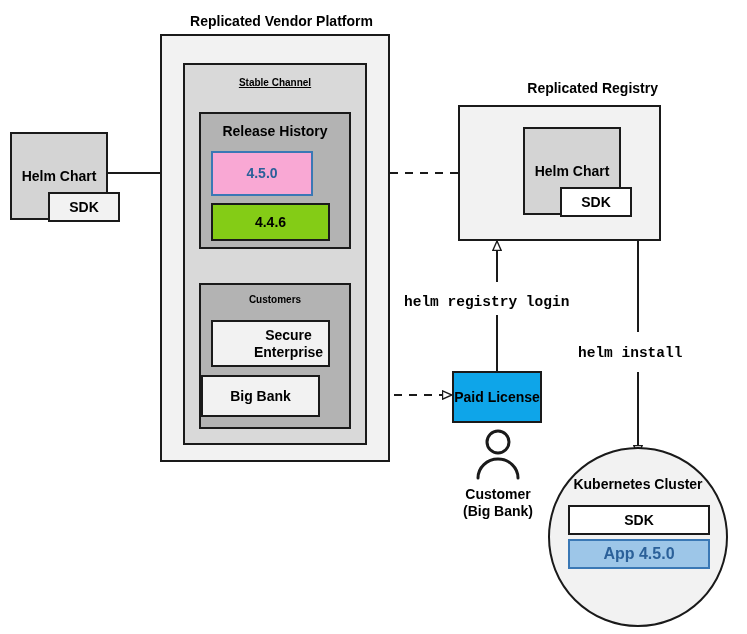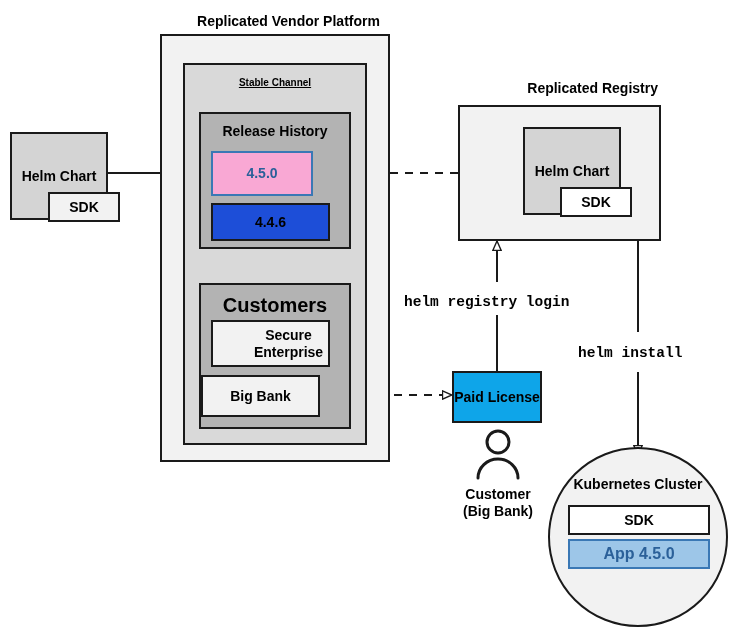--- a/index.html
+++ b/index.html
@@ -56,44 +56,44 @@
     </g>
   </svg>
 
   <div class="box" style="left:10px;top:132px;width:98px;height:88px;background:#d4d4d4;">
     <span style="font-size:14px;">Helm Chart</span>
   </div>
   <div class="box" style="left:48px;top:192px;width:72px;height:30px;background:#f2f2f2;z-index:3;">
     <span style="font-size:14px;">SDK</span>
   </div>
 
-  <div class="title" style="left:166px;top:13px;width:245px;font-size:14px;">Replicated Vendor Platform</div>
+  <div class="title" style="left:159px;top:13px;width:245px;font-size:14px;">Replicated Vendor Platform</div>
 
   <div class="box" style="left:160px;top:34px;width:230px;height:428px;background:#f2f2f2;z-index:0;"></div>
 
   <div class="box" style="left:183px;top:63px;width:184px;height:382px;background:#d9d9d9;
               z-index:1;align-items:flex-start;padding-top:12px;">
     <span style="font-size:10px;text-decoration:underline;">Stable Channel</span>
   </div>
 
   <div class="box" style="left:199px;top:112px;width:152px;height:137px;background:#b3b3b3;
               z-index:2;align-items:flex-start;padding-top:9px;">
     <span style="font-size:14px;">Release History</span>
   </div>
   <div class="box" style="left:211px;top:151px;width:102px;height:45px;background:#f9a8d4;
               border-color:#3a78b5;color:#2b6099;z-index:3;">
     <span style="font-size:14px;">4.5.0</span>
   </div>
-  <div class="box" style="left:211px;top:203px;width:119px;height:38px;background:#1d4ed8;z-index:3;">
+  <div class="box" style="left:211px;top:203px;width:119px;height:38px;background:#84cc16;z-index:3;">
     <span style="font-size:14px;">4.4.6</span>
   </div>
 
   <div class="box" style="left:199px;top:283px;width:152px;height:146px;background:#b3b3b3;
               z-index:2;align-items:flex-start;padding-top:9px;">
-    <span style="font-size:20px;">Customers</span>
+    <span style="font-size:10px;">Customers</span>
   </div>
   <div class="box" style="left:211px;top:320px;width:119px;height:47px;background:#f2f2f2;z-index:3;padding-left:36px;">
     <span style="font-size:14px;">Secure Enterprise</span>
   </div>
   <div class="box" style="left:201px;top:375px;width:119px;height:42px;background:#f2f2f2;z-index:3;">
     <span style="font-size:14px;">Big Bank</span>
   </div>
 
   <div class="title" style="left:458px;top:80px;width:200px;font-size:14px;text-align:right;">Replicated Registry</div>
 

